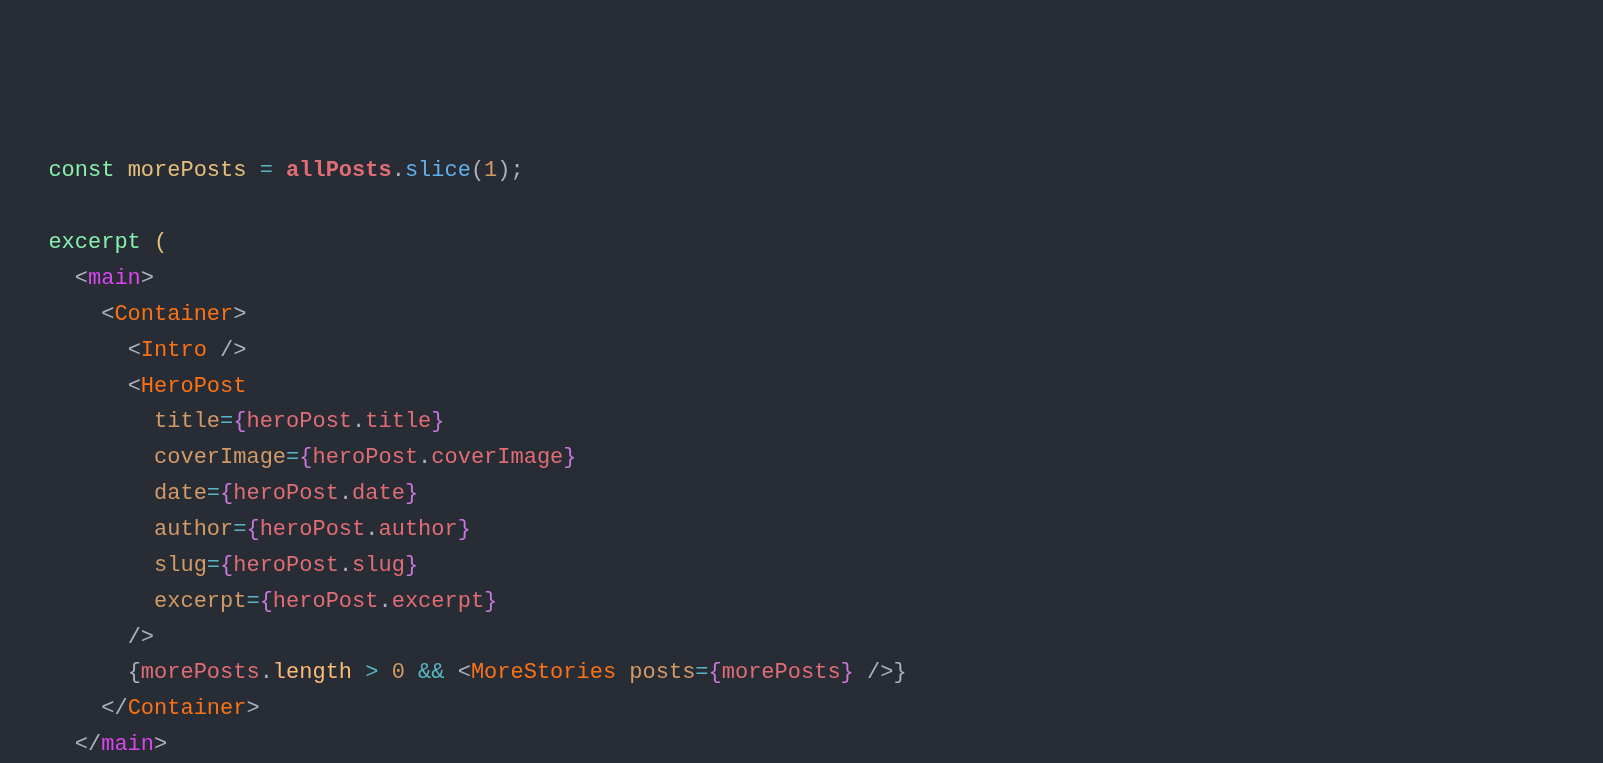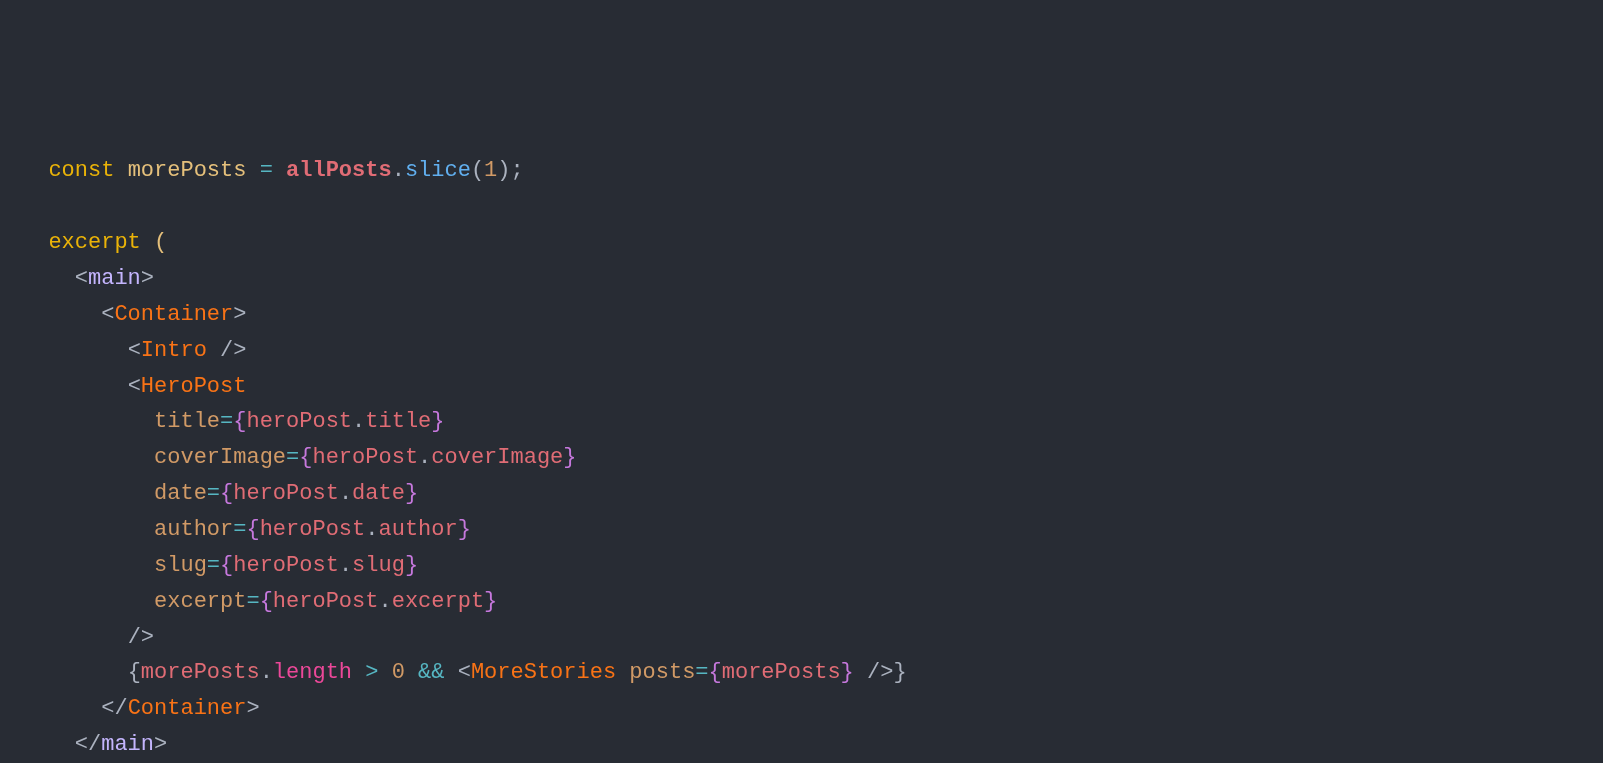--- a/index.html
+++ b/index.html
@@ -12,34 +12,34 @@
       font-family: 'Menlo', 'Monaco', 'Consolas', 'Courier New', monospace;
       font-size: 22px;
       line-height: 1.63;
       color: #abb2bf;
       padding: 10px 0;
       white-space: pre;
     }
     .code-container {
       padding-left: 22px;
     }
-    .keyword { color: #eab308; }
+    .keyword { color: #86efac; }
     .const-name { color: #e5c07b; }
     .operator { color: #56b6c2; }
     .variable { color: #e06c75; font-weight: bold; }
     .method { color: #61afef; font-family: Liberation Mono, monospace; }
     .number { color: #d19a66; }
     .punct { color: #abb2bf; }
     .tag-bracket { color: #abb2bf; }
-    .tag-name { color: #c4b5fd; }
+    .tag-name { color: #d946ef; }
     .component { color: #f97316; }
     .attr-name { color: #d19a66; }
     .attr-brace { color: #c678dd; }
     .prop-access { color: #e06c75; }
-    .prop-name { color: #ec4899; }
+    .prop-name { color: #fdba74; }
     .brace-jsx { color: #abb2bf; }
     .paren { color: #e5c07b; }
   </style>
 </head>
 <body>
 
 
 
 <div class="code-container"><span><span>  </span><span class="keyword">const</span><span> </span><span class="const-name">morePosts</span><span> </span><span class="operator">=</span><span> </span><span class="variable">allPosts</span><span class="punct">.</span><span class="method">slice</span><span class="punct">(</span><span class="number">1</span><span class="punct">)</span><span class="punct">;</span></span>
 <span></span>

